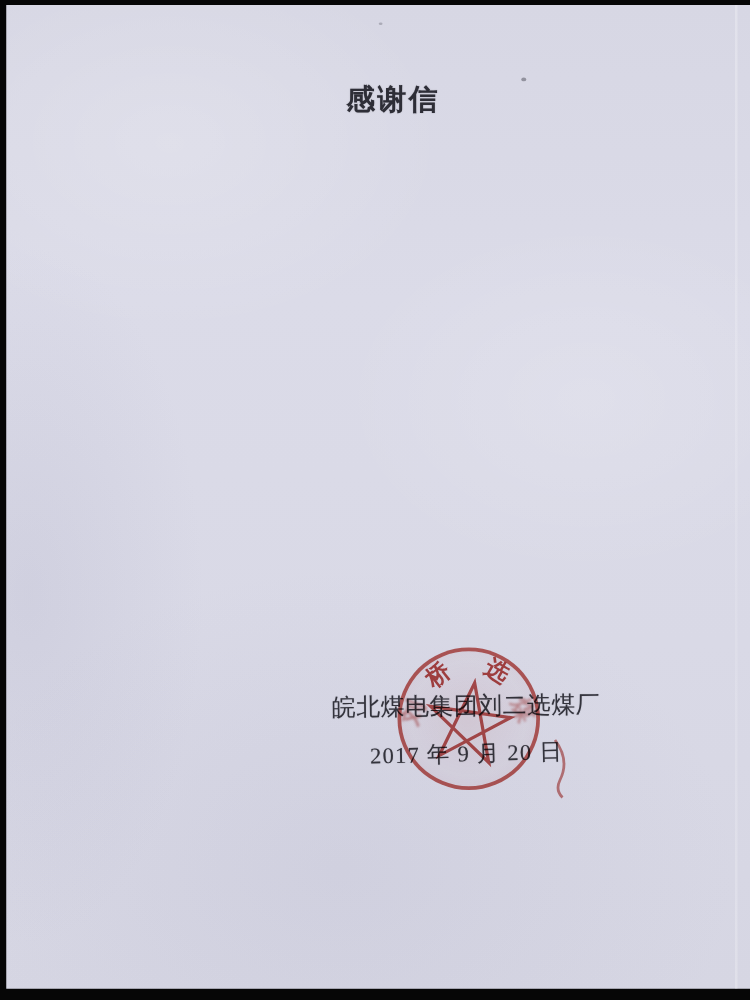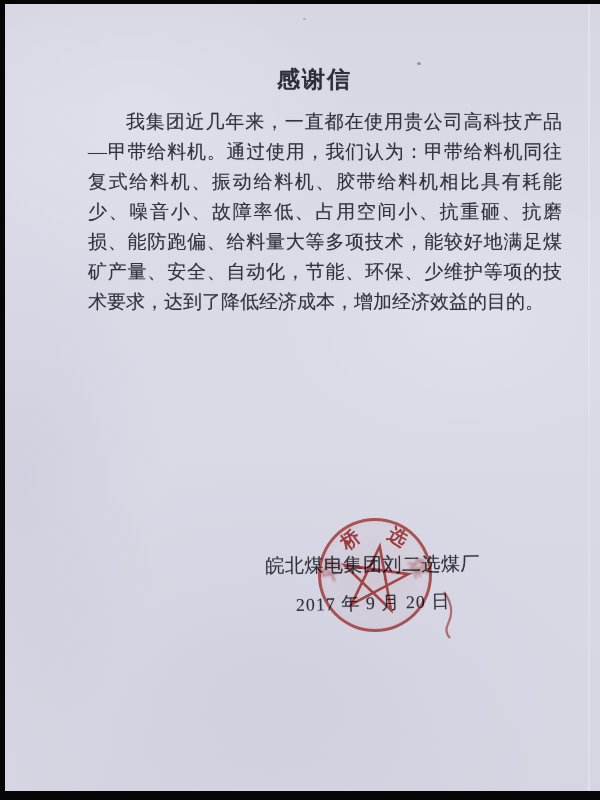--- a/index.html
+++ b/index.html
@@ -103,21 +103,20 @@
 
 <div class="scan-page">
 
   <div class="crease-line"></div>
   <div class="speck speck-1"></div>
   <div class="speck speck-2"></div>
 
   <div class="doc-title">感谢信</div>
 
   <div class="doc-body">
-    <p>我集团近几年来，一直都在使用贵公司高科技产品—甲带给料机。通过使用，我们认为：甲带给料机同往复式给料机、振动给料机、胶带给料机相比具有耗能少、噪音小、故障率低、占用空间小、抗重砸、抗磨损、能防跑偏、给料量大等多项技术，能较好地满足煤矿产量、安全、自动化，节能、环保、少维护等项的技术要求，达到了降低经济成本，增加经济效益的目的。</p>
   </div>
 
   <div class="signature-block">
     <div class="signature-line">皖北煤电集团刘二选煤厂</div>
     <div class="date-line">2017 年 9 月 20 日</div>
   </div>
 
   <div class="stamp">
     <div class="stamp-circle"></div>
 

